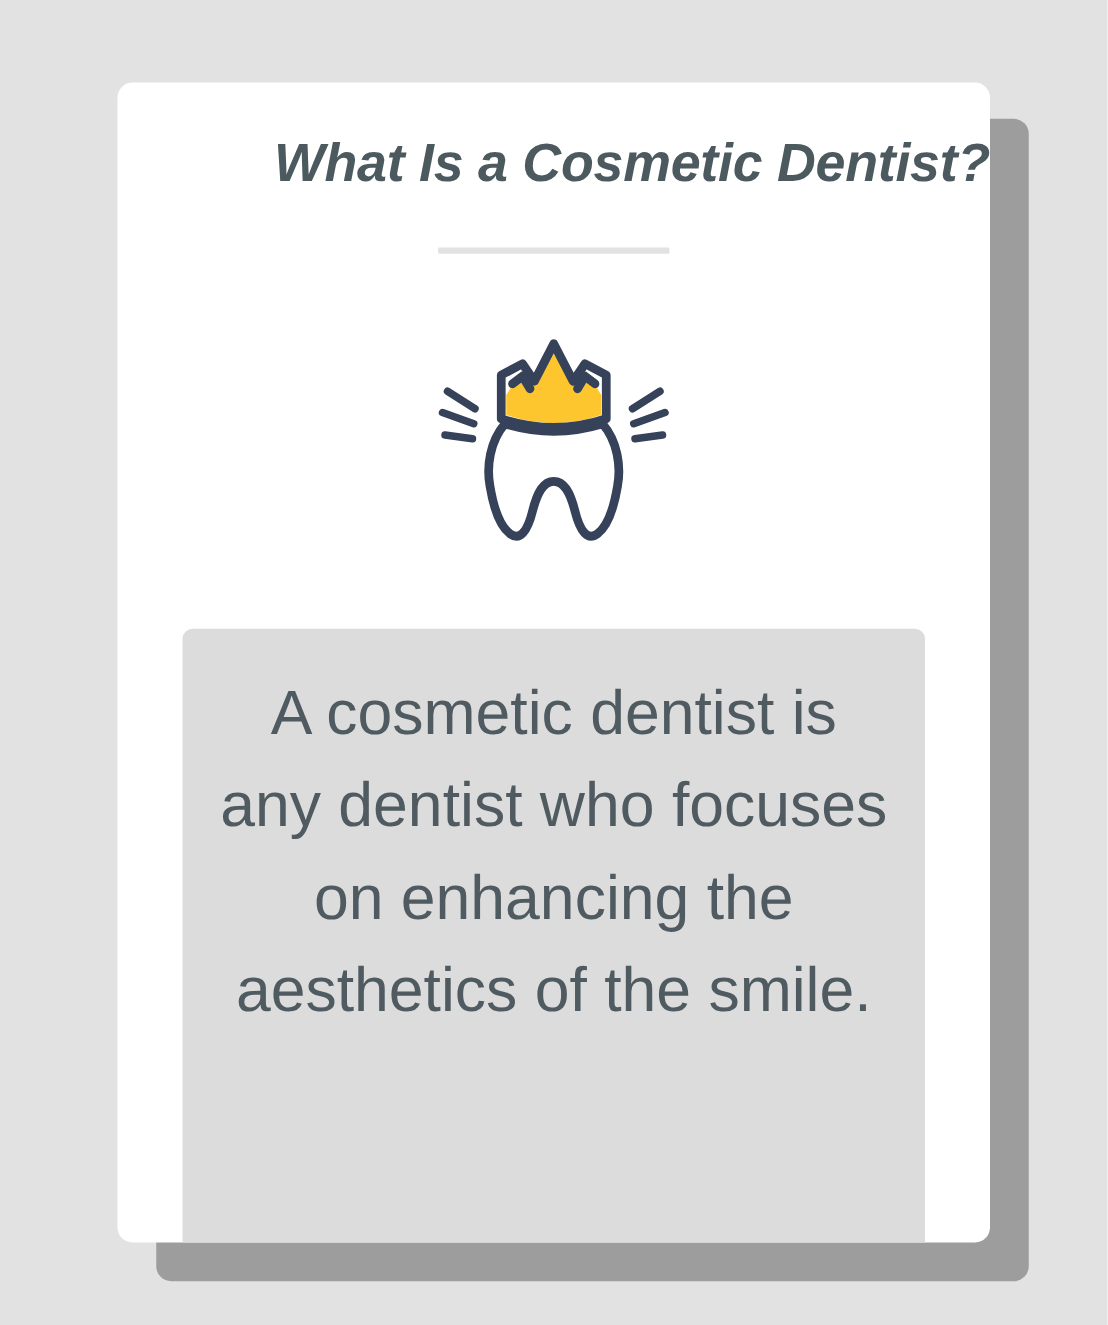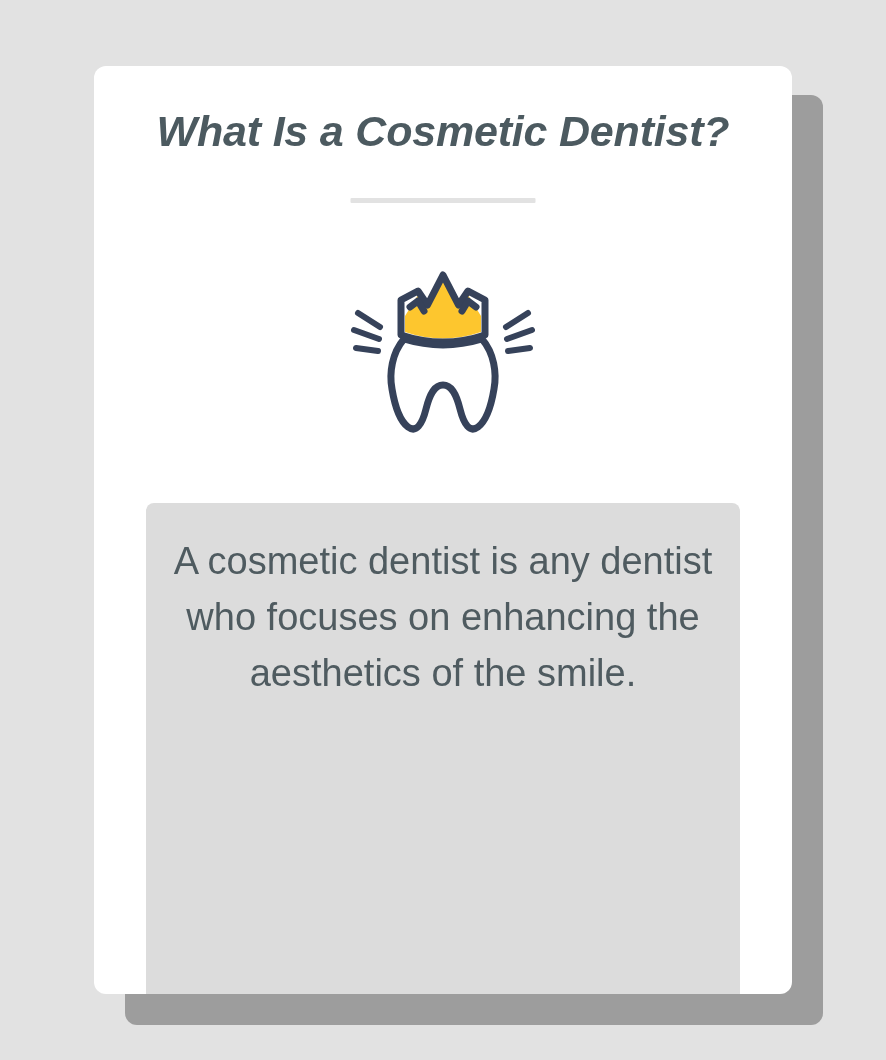--- a/index.html
+++ b/index.html
@@ -44,21 +44,21 @@
     background: #ffffff;
     border-radius: 12px;
     overflow: hidden;
   }
 
   .card-title {
     position: absolute;
     left: 0;
     right: 0;
     top: 42px;
-    text-align: center;
+    text-align: right;
     font-size: 43px;
     line-height: 1.08;
     font-weight: 700;
     font-style: italic;
     font-stretch: condensed;
     letter-spacing: -0.2px;
     color: #4c5a60;
     white-space: nowrap;
   }
 
@@ -97,21 +97,21 @@
     background: #dcdcdc;
     border-radius: 8px;
   }
 
   .body-text {
     position: absolute;
     left: 26px;
     right: 26px;
     top: 30px;
     text-align: center;
-    font-size: 38px;
+    font-size: 50px;
     line-height: 1.48;
     font-weight: 400;
     color: #4f5b60;
   }
 </style>
 </head>
 <body>
 
 <div class="slide-stage">
 

